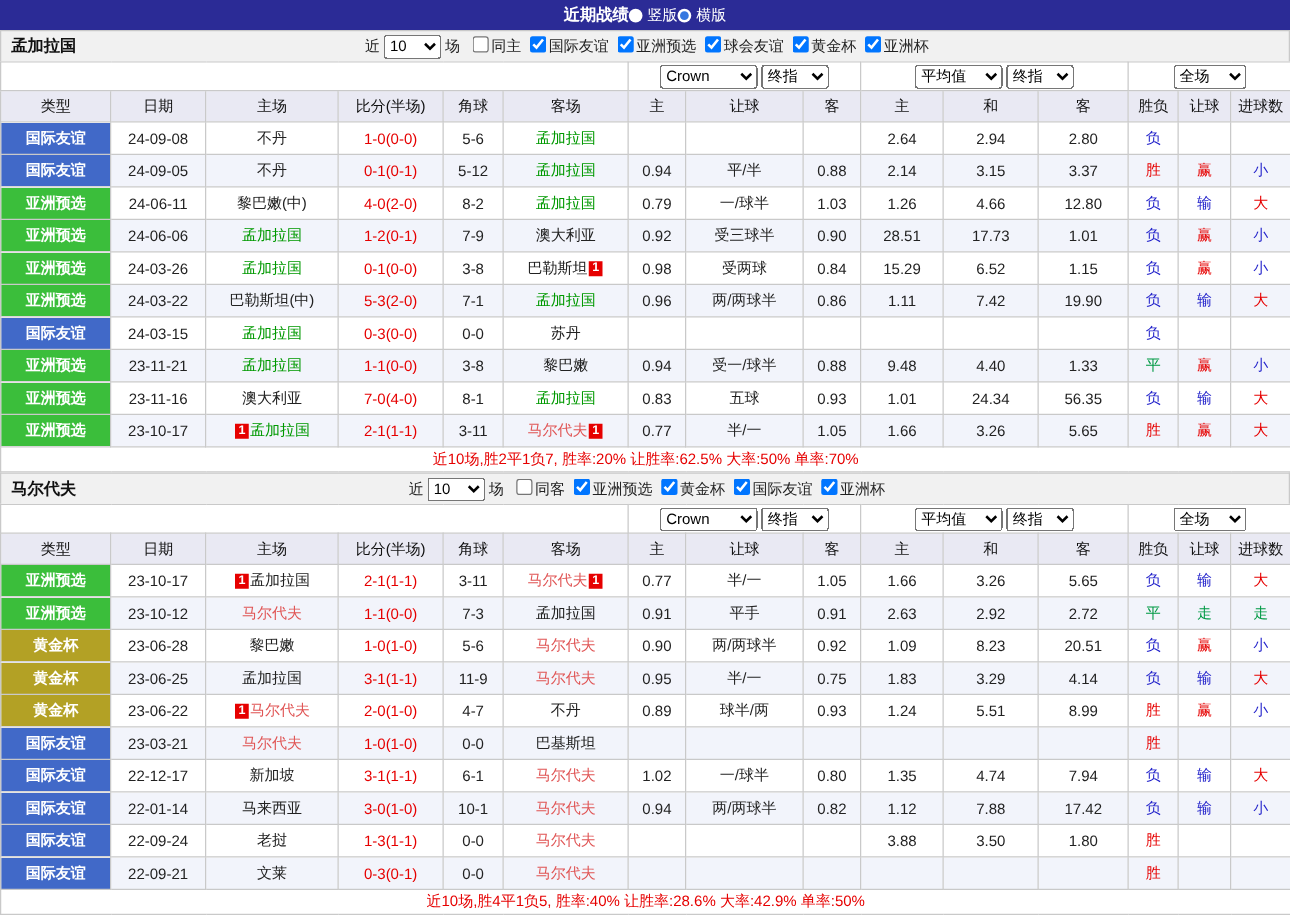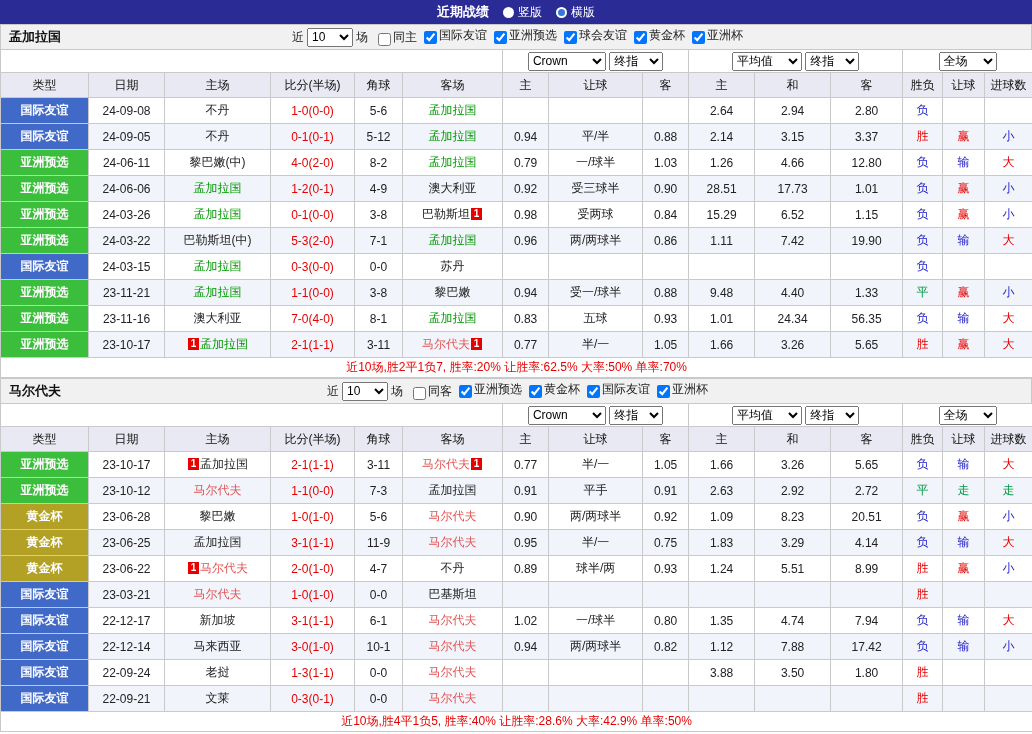--- a/index.html
+++ b/index.html
@@ -1,29 +1,29 @@
 <!DOCTYPE html>
 <html style="--bar_bg: #2B2B96; --border: #C9C9C9; --header_bg: #E9E9F3; --row_alt: #F2F4FB; --type_blue: #4169C8; --type_green: #3BBE3B; --type_gold: #B3A125; --red: #E60000; --blue: #2323CB; --green: #009944; --team_green: #009900; --team_red: #E05555;"><head>
 <meta charset="utf-8">
 <style>
   *{box-sizing:border-box;margin:0;padding:0}
   html,body{background:#fff}
   body{width:1032px;font-family:"Liberation Sans","DejaVu Sans",sans-serif;font-size:12px;color:#222}
   
-  .topbar{height:24px;background:var(--bar_bg,#2B2B96);color:#fff;display:flex;align-items:center;justify-content:center;gap:14px}
+  .topbar{height:24px;background:var(--bar_bg,#2B2B96);color:#fff;display:flex;align-items:center;justify-content:center;}
   .topbar .title{font-weight:bold;font-size:13px}
   .radio-opt{display:inline-flex;align-items:center;gap:4px;cursor:pointer}
   .rdot{width:11px;height:11px;border-radius:50%;background:#fff;position:relative;display:inline-block}
   .rdot.sel::after{content:"";position:absolute;left:2px;top:2px;right:2px;bottom:2px;border-radius:50%;background:#3577e0}
   
   .team-bar{height:25px;background:#F1F1F1;border:1px solid var(--border,#C9C9C9);border-bottom:none;display:flex;align-items:center;position:relative}
   .team-name{position:absolute;left:8px;font-weight:bold;font-size:13px;color:#111}
   .filters{margin:0 auto;display:flex;align-items:center}
   .filters > span.txt{margin:0 3px}
-  .cb{display:inline-flex;align-items:flex-end;margin-left:7px;cursor:pointer}
+  .cb{display:inline-flex;align-items:flex-start;margin-left:7px;cursor:pointer}
   .cb input{width:13px;height:13px;margin:0 2px 0 0;vertical-align:middle}
   select{font-size:12px;height:19px;font-family:inherit;vertical-align:middle}
   .sel-count{width:46px}
   .sel-book{width:78px}
   .sel-time{width:54px}
   .sel-avg{width:70px}
   .sel-scope{width:58px}
   
   table.grid{width:100%;border-collapse:collapse;table-layout:fixed}
   .grid td,.grid th{border:1px solid var(--border,#C9C9C9);text-align:center;overflow:hidden;white-space:nowrap}
@@ -189,21 +189,21 @@
           <td>12.80</td>
           <td class="res-loss">负</td>
           <td class="res-loss">输</td>
           <td class="res-over">大</td>
         </tr>
         <tr>
           <td class="type-badge type-green">亚洲预选</td>
           <td>24-06-06</td>
           <td><span class="tm-green">孟加拉国</span></td>
           <td class="score">1-2(0-1)</td>
-          <td>4-9</td>
+          <td>7-9</td>
           <td><span>澳大利亚</span></td>
           <td>0.92</td>
           <td>受三球半</td>
           <td>0.90</td>
           <td>28.51</td>
           <td>17.73</td>
           <td>1.01</td>
           <td class="res-loss">负</td>
           <td class="res-win">赢</td>
           <td class="res-under">小</td>
@@ -511,21 +511,21 @@
           <td>0.80</td>
           <td>1.35</td>
           <td>4.74</td>
           <td>7.94</td>
           <td class="res-loss">负</td>
           <td class="res-loss">输</td>
           <td class="res-over">大</td>
         </tr>
         <tr>
           <td class="type-badge type-blue">国际友谊</td>
-          <td>22-12-14</td>
+          <td>22-01-14</td>
           <td><span>马来西亚</span></td>
           <td class="score">3-0(1-0)</td>
           <td>10-1</td>
           <td><span class="tm-red">马尔代夫</span></td>
           <td>0.94</td>
           <td>两/两球半</td>
           <td>0.82</td>
           <td>1.12</td>
           <td>7.88</td>
           <td>17.42</td>

